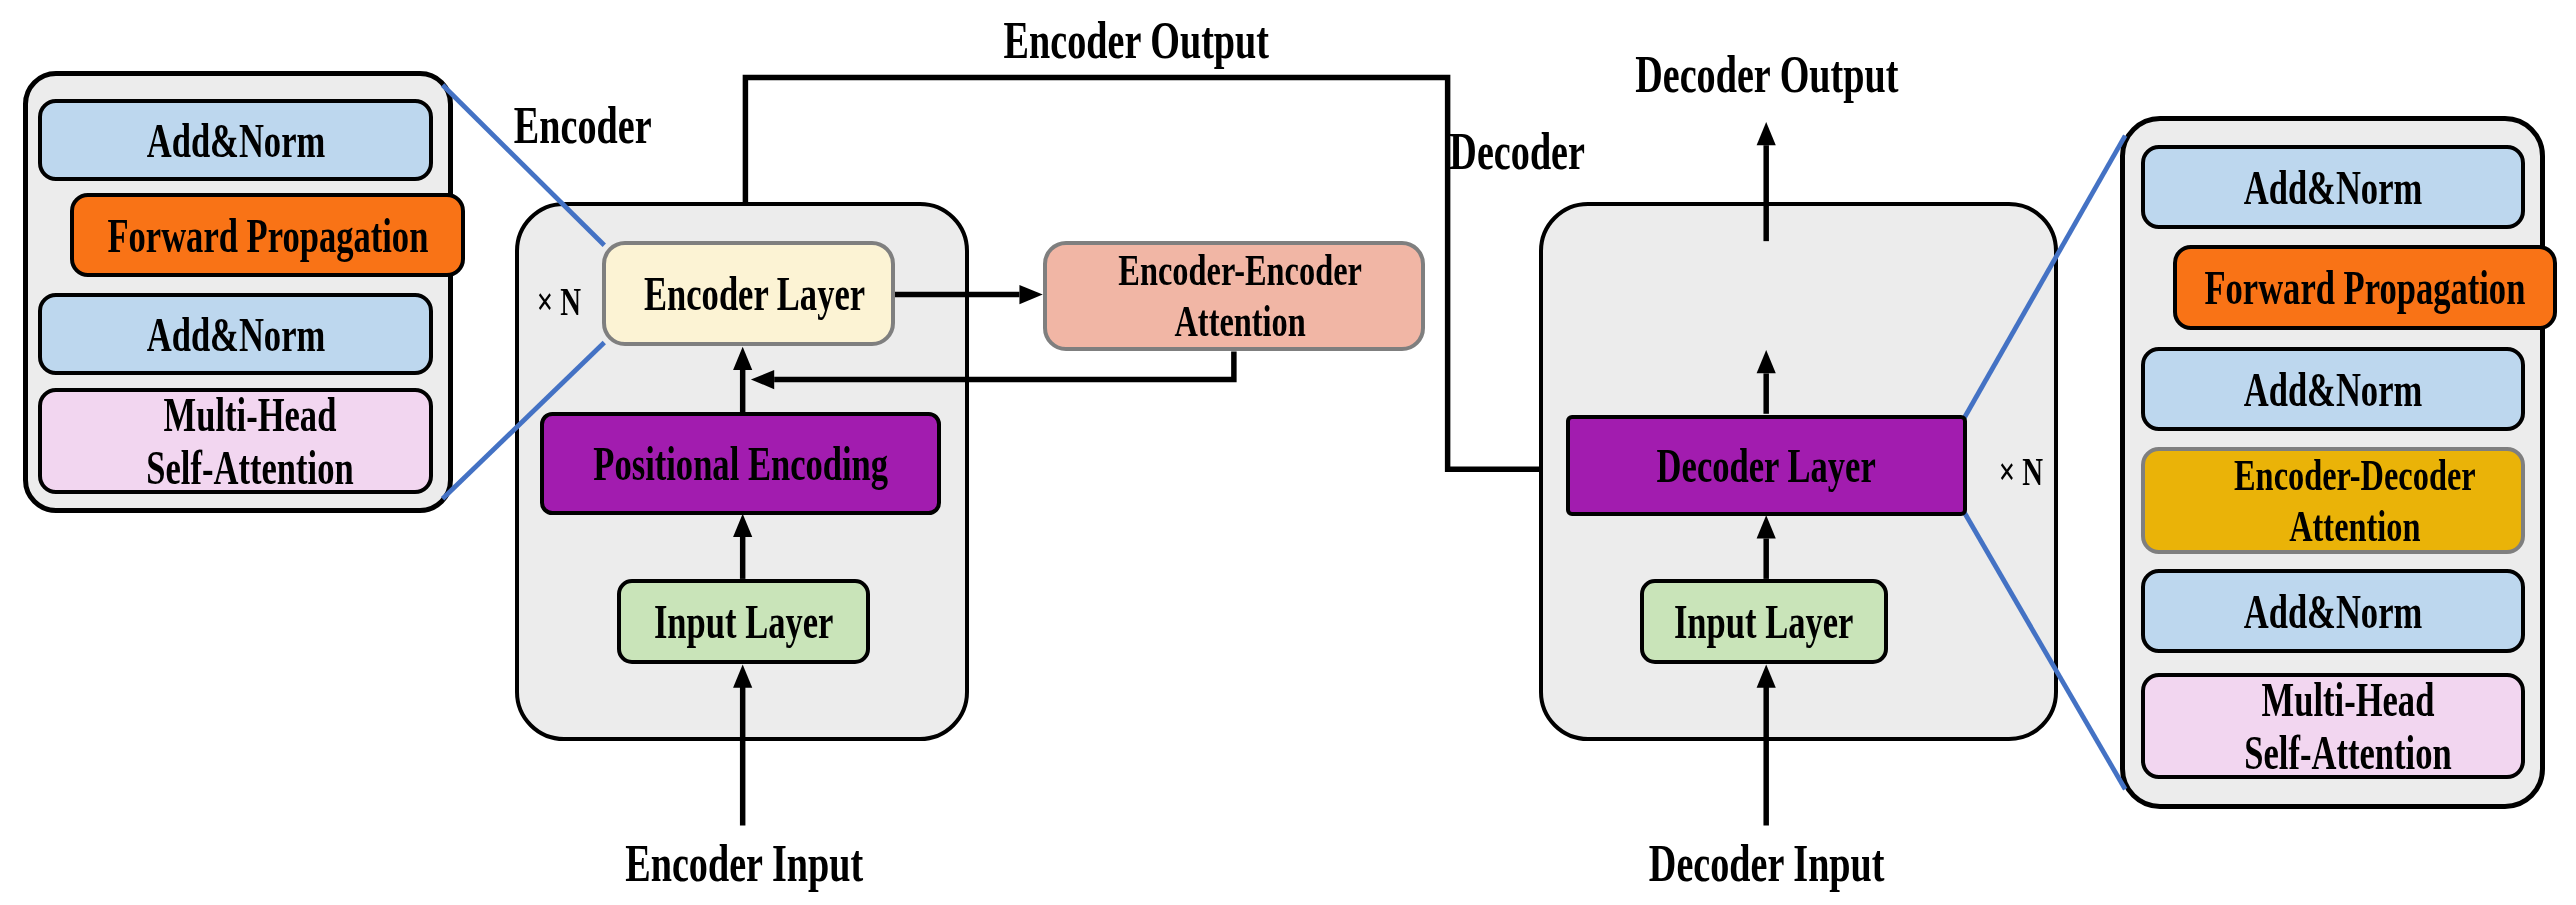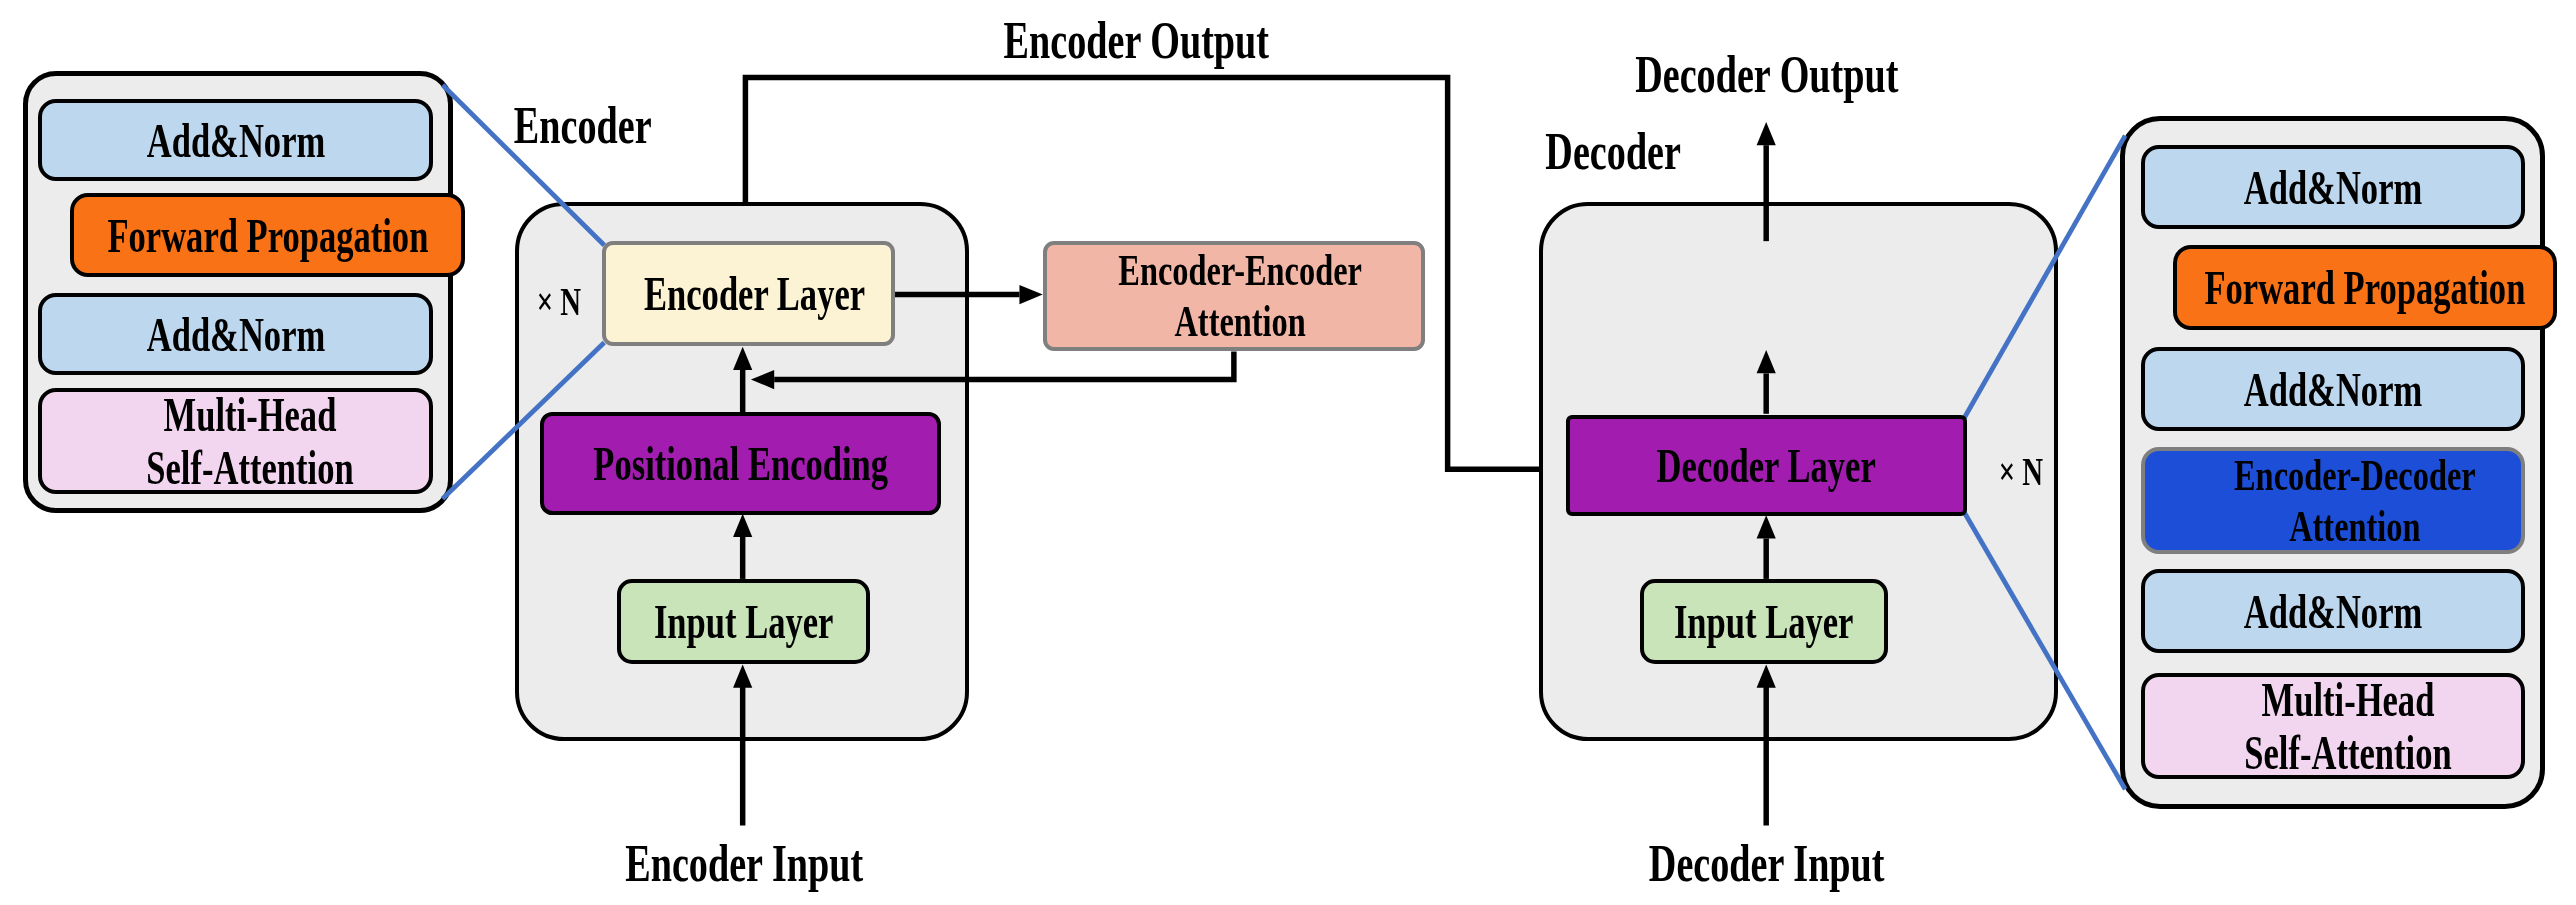--- a/index.html
+++ b/index.html
@@ -9,33 +9,33 @@
   }
   .page *{box-sizing:border-box;}
   svg.flow{position:absolute;left:0;top:0;width:2576px;height:905px;z-index:2;}
   .container{position:absolute;background:#ECECEC;border:4.8px solid #000;border-radius:49px;z-index:1;}
   .panel{position:absolute;background:#ECECEC;border:5.5px solid #000;z-index:1;}
   .box{
     position:absolute;display:flex;align-items:center;justify-content:center;
     text-align:center;border:4.1px solid #000;border-radius:12.3px;z-index:3;
     font-size:48px;line-height:53px;white-space:nowrap;
   }
-  .box.r34{border-radius:11px;padding-left:12px;}
+  .box.r34{border-radius:23px;padding-left:12px;}
   .box.grayborder{border-color:#7F7F7F;}
   .tscale{display:inline-block;transform:scaleX(0.72);transform-origin:center center;}
   .lbl{
     position:absolute;z-index:4;font-size:53px;line-height:58px;white-space:nowrap;
     display:flex;align-items:center;justify-content:center;text-align:center;
   }
   .xn{position:absolute;z-index:4;font-size:40px;white-space:nowrap;display:flex;align-items:center;justify-content:center;}
   
   .f-addnorm{background:#BDD7EE;}
   .f-forward{background:#f97316;margin-left:32px;}
   .f-multihead{background:#F2D6F0;padding-left:29px;}
-  .f-encdec{background:#1d4ed8;padding-left:43px;}
+  .f-encdec{background:#eab308;padding-left:43px;}
   .f-encoderlayer{background:#FCF3D4;}
   .f-encenc{background:#F1B6A5;text-align:center;}
   .f-linear{background:#C29406;}
   .f-blue{background:#a21caf;}
   .f-green{background:#C9E4B9;border-radius:15px;}
 </style>
 </head>
 <body>
 
 <div class="page">
@@ -119,21 +119,21 @@
       <div>Attention</div>
     </span>
   </div>
 
   <div class="lbl" style="left:965px;top:11px;width:343px;">
     <span class="tscale">Encoder Output</span>
   </div>
   <div class="lbl" style="left:1595px;top:45px;width:343px;">
     <span class="tscale">Decoder Output</span>
   </div>
-  <div class="lbl" style="left:1510px;top:122px;width:206px;">
+  <div class="lbl" style="left:1414px;top:122px;width:206px;">
     <span class="tscale">Decoder</span>
   </div>
 
   <div class="box f-blue" style="left:1566px;top:415px;width:401px;height:101px;border-radius:6px;">
     <span class="tscale">Decoder Layer</span>
   </div>
   <div class="xn" style="left:1973px;top:447px;width:96px;height:48px;">
     <span class="tscale">× N</span>
   </div>
   <div class="box f-green" style="left:1640px;top:579px;width:248px;height:85px;">

